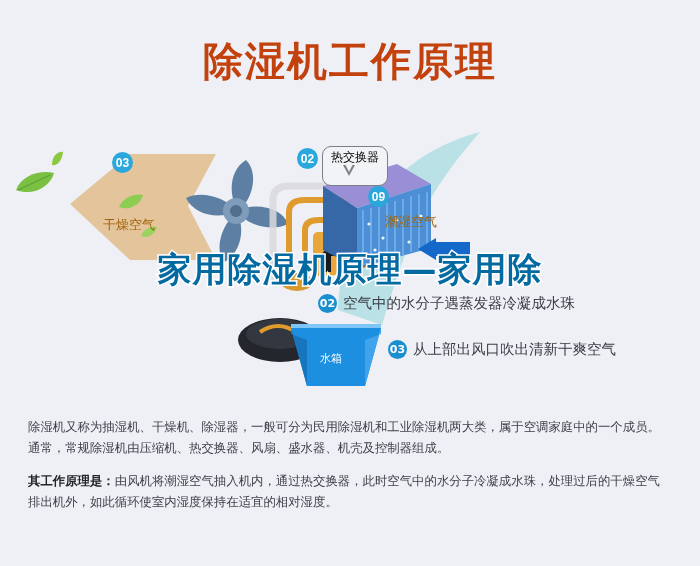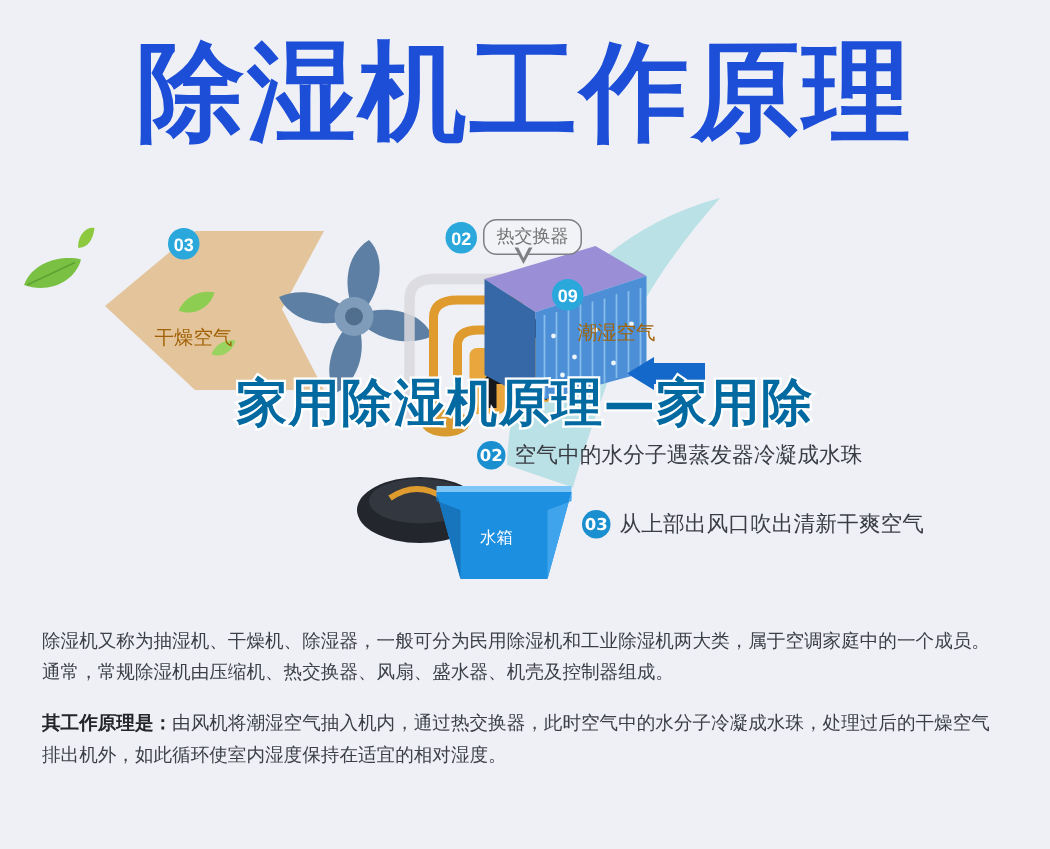--- a/index.html
+++ b/index.html
@@ -28,23 +28,23 @@
     position: absolute;
     left: 0; top: 18px;
     width: 700px;
     height: 86px;
     display: flex;
     align-items: center;
     justify-content: center;
   }
   .title-text {
     font-family: "DejaVu Sans", "Liberation Sans", sans-serif;
-    font-size: 72px;
-    font-weight: 700;
-    color: #1d4ed8;
+    font-size: 40px;
+    font-weight: 700;
+    color: #c2410c;
     letter-spacing: 2px;
     line-height: 1;
     white-space: nowrap;
   }
 
   
   .illustration {
     position: absolute;
     left: 0; top: 108px;
     width: 700px;
@@ -141,26 +141,26 @@
     font-family: "DejaVu Sans", "Liberation Sans", sans-serif;
     white-space: nowrap;
   }
   .lbl-dry  { left: 103px; top: 108px; }
   .lbl-humid{ left: 385px; top: 105px; }
   .lbl-tank { left: 320px; top: 243px; font-size: 11px; color: #ffffff; }
 
   .bubble {
     position: absolute;
     left: 322px; top: 38px;
-    padding: 2px 8px 3px;
+    padding: 2px 8px 19px;
     border: 1.4px solid #7e7f84;
     border-radius: 9px;
     background: #f2f3f6;
     font-size: 12px;
-    color: #737373;
+    color: #000000;
     white-space: nowrap;
     font-family: "DejaVu Sans", "Liberation Sans", sans-serif;
   }
   .bubble-tail {
     position: absolute;
     left: 343px; top: 57px;
     width: 0; height: 0;
     border-left: 6px solid transparent;
     border-right: 6px solid transparent;
     border-top: 11px solid #7e7f84;
@@ -224,21 +224,21 @@
   .body-copy {
     position: absolute;
     left: 28px; top: 416px;
     width: 638px;
     font-family: "DejaVu Sans", "Liberation Sans", sans-serif;
     font-size: 12.4px;
     line-height: 21px;
     color: #3c3f46;
   }
   .body-copy p { margin-bottom: 13px; }
-  .body-copy p:last-child { margin-bottom: 0; }
+  .body-copy p:last-child { margin-bottom: 0; font-family: Liberation Serif, serif; }
   .body-copy .lead {
     font-weight: 700;
     color: #232529;
   }
 </style>
 </head>
 <body>
 
 <div class="page">
 

